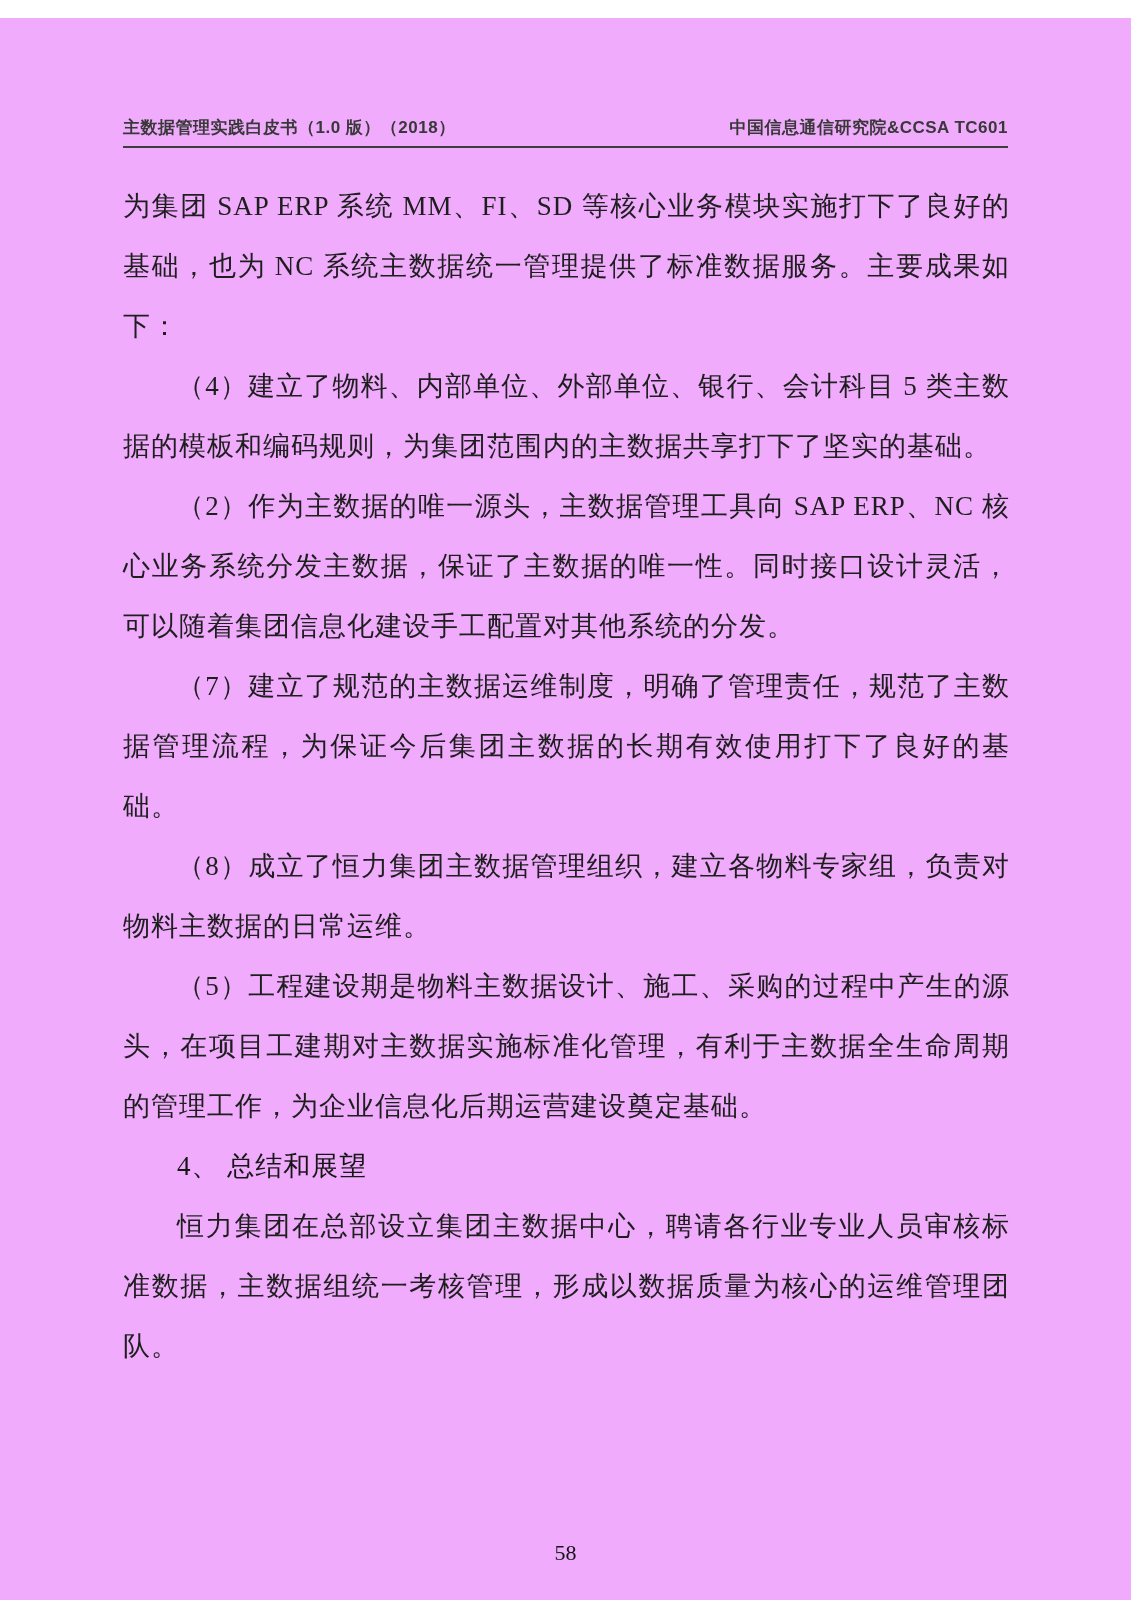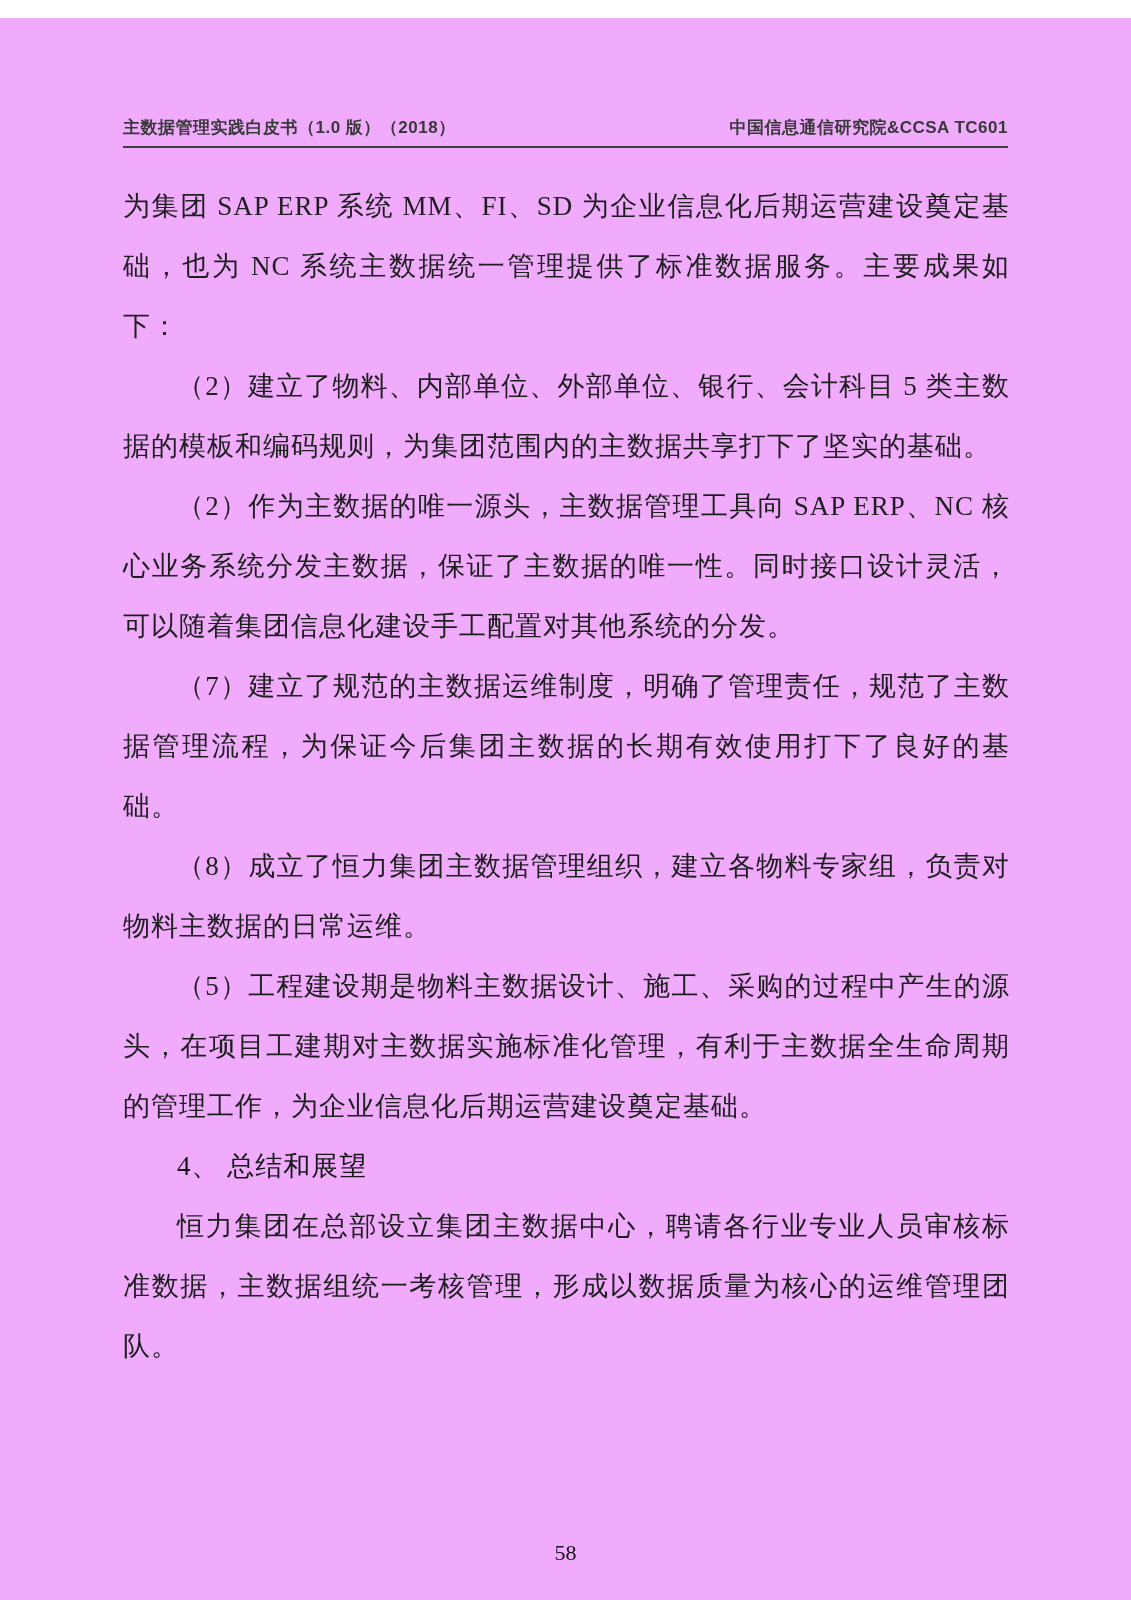--- a/index.html
+++ b/index.html
@@ -80,22 +80,22 @@
 <body>
 
 <div class="page">
 
   <div class="running-header">
     <span>主数据管理实践白皮书（1.0 版）（2018）</span>
     <span>中国信息通信研究院&amp;CCSA TC601</span>
   </div>
 
   <div class="doc-body">
-    <p class="no-indent">为集团 SAP ERP 系统 MM、FI、SD 为企业信息化后期运营建设奠定基础，也为 NC 系统主数据统一管理提供了标准数据服务。主要成果如下：</p>
-    <p class="indent">（2）建立了物料、内部单位、外部单位、银行、会计科目 5 类主数据的模板和编码规则，为集团范围内的主数据共享打下了坚实的基础。</p>
+    <p class="no-indent">为集团 SAP ERP 系统 MM、FI、SD 等核心业务模块实施打下了良好的基础，也为 NC 系统主数据统一管理提供了标准数据服务。主要成果如下：</p>
+    <p class="indent">（4）建立了物料、内部单位、外部单位、银行、会计科目 5 类主数据的模板和编码规则，为集团范围内的主数据共享打下了坚实的基础。</p>
     <p class="indent">（2）作为主数据的唯一源头，主数据管理工具向 SAP ERP、NC 核心业务系统分发主数据，保证了主数据的唯一性。同时接口设计灵活，可以随着集团信息化建设手工配置对其他系统的分发。</p>
     <p class="indent">（7）建立了规范的主数据运维制度，明确了管理责任，规范了主数据管理流程，为保证今后集团主数据的长期有效使用打下了良好的基础。</p>
     <p class="indent">（8）成立了恒力集团主数据管理组织，建立各物料专家组，负责对物料主数据的日常运维。</p>
     <p class="indent">（5）工程建设期是物料主数据设计、施工、采购的过程中产生的源头，在项目工建期对主数据实施标准化管理，有利于主数据全生命周期的管理工作，为企业信息化后期运营建设奠定基础。</p>
 
     <h3 class="section-heading">4、 总结和展望</h3>
 
     <p class="indent">恒力集团在总部设立集团主数据中心，聘请各行业专业人员审核标准数据，主数据组统一考核管理，形成以数据质量为核心的运维管理团队。</p>
   </div>
 

